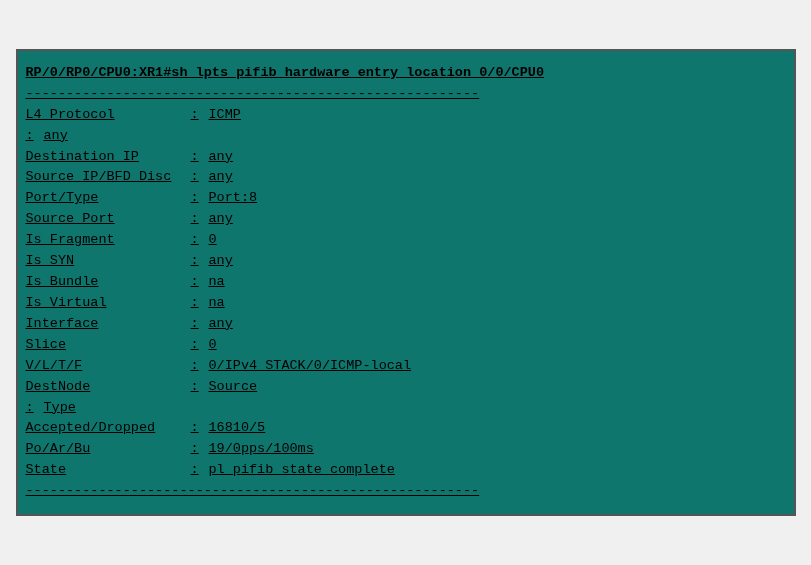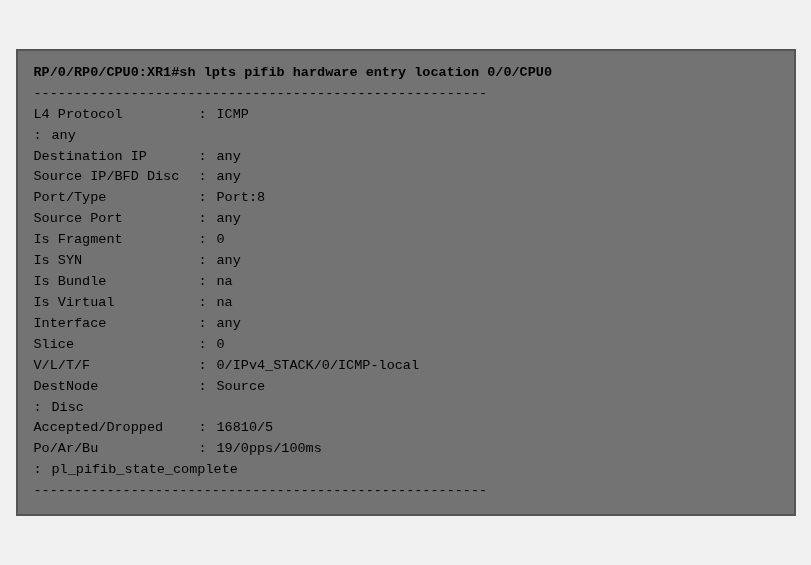--- a/index.html
+++ b/index.html
@@ -10,27 +10,28 @@
     body {
       width: 811px;
       height: 565px;
       background: #f0f0f0;
       display: flex;
       align-items: center;
       justify-content: center;
       font-family: 'Courier New', Courier, monospace;
     }
     .terminal-box {
-      background: #737373;
+      background: #0f766e;
       border: 2px solid #555;
       width: 780px;
-      padding: 12px 16px;
+      padding: 12px 8px;
       font-size: 13.5px;
       line-height: 1.55;
       color: #000;
+      text-decoration: underline;
     }
     .divider {
       color: #000;
       letter-spacing: 0px;
       font-size: 13.5px;
       line-height: 1.55;
     }
     .cmd-line {
       font-weight: bold;
     }
@@ -120,31 +121,32 @@
         <span class="entry-colon"> : </span>
         <span class="entry-value">0/IPv4_STACK/0/ICMP-local</span>
       </div>
       <div class="entry-row">
         <span class="entry-label">DestNode</span>
         <span class="entry-colon"> : </span>
         <span class="entry-value">Source</span>
       </div>
       <div class="entry-row">
         <span class="entry-colon"> : </span>
-        <span class="entry-value">Disc</span>
+        <span class="entry-value">Type</span>
       </div>
       <div class="entry-row">
         <span class="entry-label">Accepted/Dropped</span>
         <span class="entry-colon"> : </span>
         <span class="entry-value">16810/5</span>
       </div>
       <div class="entry-row">
         <span class="entry-label">Po/Ar/Bu</span>
         <span class="entry-colon"> : </span>
         <span class="entry-value">19/0pps/100ms</span>
       </div>
       <div class="entry-row">
+        <span class="entry-label">State</span>
         <span class="entry-colon"> : </span>
         <span class="entry-value">pl_pifib_state_complete</span>
       </div>
     </div>
   <div class="divider">--------------------------------------------------------</div>
 </div>
 
 </body></html>

